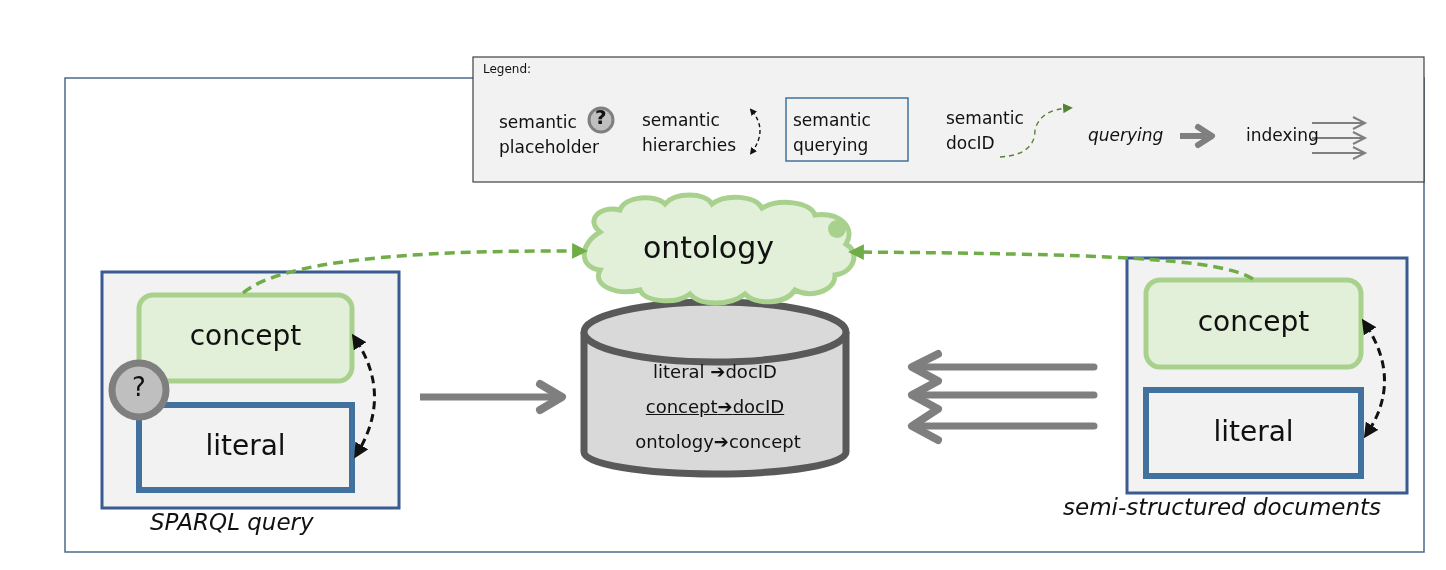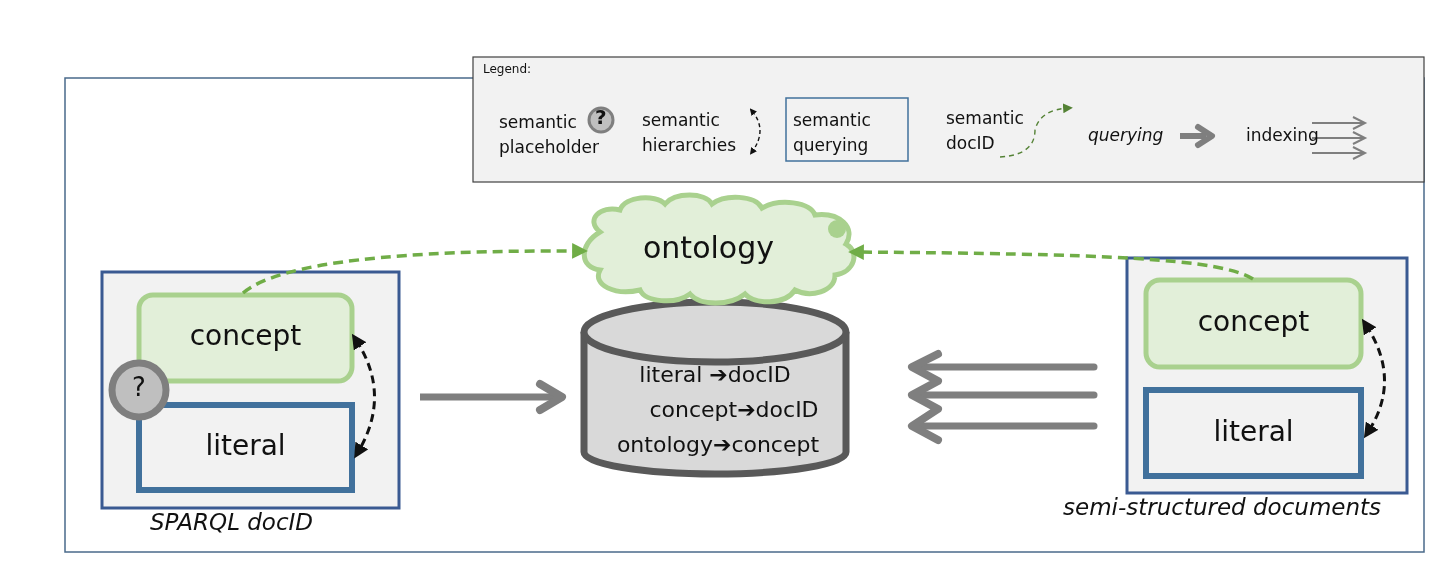--- a/index.html
+++ b/index.html
@@ -4,21 +4,21 @@
 <style>
   html, body { margin:0; padding:0; background:#ffffff; }
   body { width:1446px; height:570px; position:relative; overflow:hidden;
          font-family:"DejaVu Sans", sans-serif; color:#111; }
   svg.full { position:absolute; left:0; top:0; width:1446px; height:570px; }
   .txt { position:absolute; white-space:nowrap; line-height:1.15; }
   .legend-title { font-size:12px; }
   .legend-item { font-size:17px; line-height:25px; }
   .box-label { font-size:28px; text-align:center; }
   .caption { font-size:23px; font-style:italic; }
-  .db-line { font-size:22px; text-align:center; width:260px; }
+  .db-line { font-size:18px; text-align:center; width:260px; }
   .cloud-label { font-size:30px; }
   .q-mark { font-size:26px; text-align:center; }
 </style>
 </head>
 <body>
 
 <svg class="full" viewBox="0 0 1446 570">
   <defs>
     <marker id="blkArrow" viewBox="0 0 10 10" refX="5" refY="5" markerWidth="5" markerHeight="5" orient="auto-start-reverse">
       <path d="M0,0 L10,5 L0,10 Z" fill="#111"></path>
@@ -133,28 +133,28 @@
   <div>semantic</div>
   <div>docID</div>
 </div>
 
 <div class="txt legend-item" style="left:1088px;top:123px;font-style:italic;">querying</div>
 <div class="txt legend-item" style="left:1246px;top:123px;text-align:center;">indexing</div>
 
 <div class="txt box-label" style="left:139px;top:320px;width:213px;">concept</div>
 <div class="txt box-label" style="left:139px;top:430px;width:213px;">literal</div>
 <div class="txt q-mark" style="left:112px;top:373px;width:54px;">?</div>
-<div class="txt caption" style="left:150px;top:509px;">SPARQL docID</div>
+<div class="txt caption" style="left:150px;top:509px;">SPARQL query</div>
 
 <div class="txt cloud-label" style="left:643px;top:231px;">ontology</div>
 
 <div class="txt db-line" style="left:585px;top:362px;">
   <span>literal </span><span style="font-weight:bold">➔</span><span>docID</span>
 </div>
-<div class="txt db-line" style="left:604px;top:397px;">
+<div class="txt db-line" style="left:585px;top:397px;text-decoration:underline;">
   <span>concept</span><span style="font-weight:bold">➔</span><span>docID</span>
 </div>
 <div class="txt db-line" style="left:588px;top:432px;">
   <span>ontology</span><span style="font-weight:bold">➔</span><span>concept</span>
 </div>
 
 <div class="txt box-label" style="left:1146px;top:306px;width:215px;">concept</div>
 <div class="txt box-label" style="left:1146px;top:416px;width:215px;">literal</div>
 <div class="txt caption" style="left:1063px;top:494px;text-align:center;">semi-structured documents</div>
 

